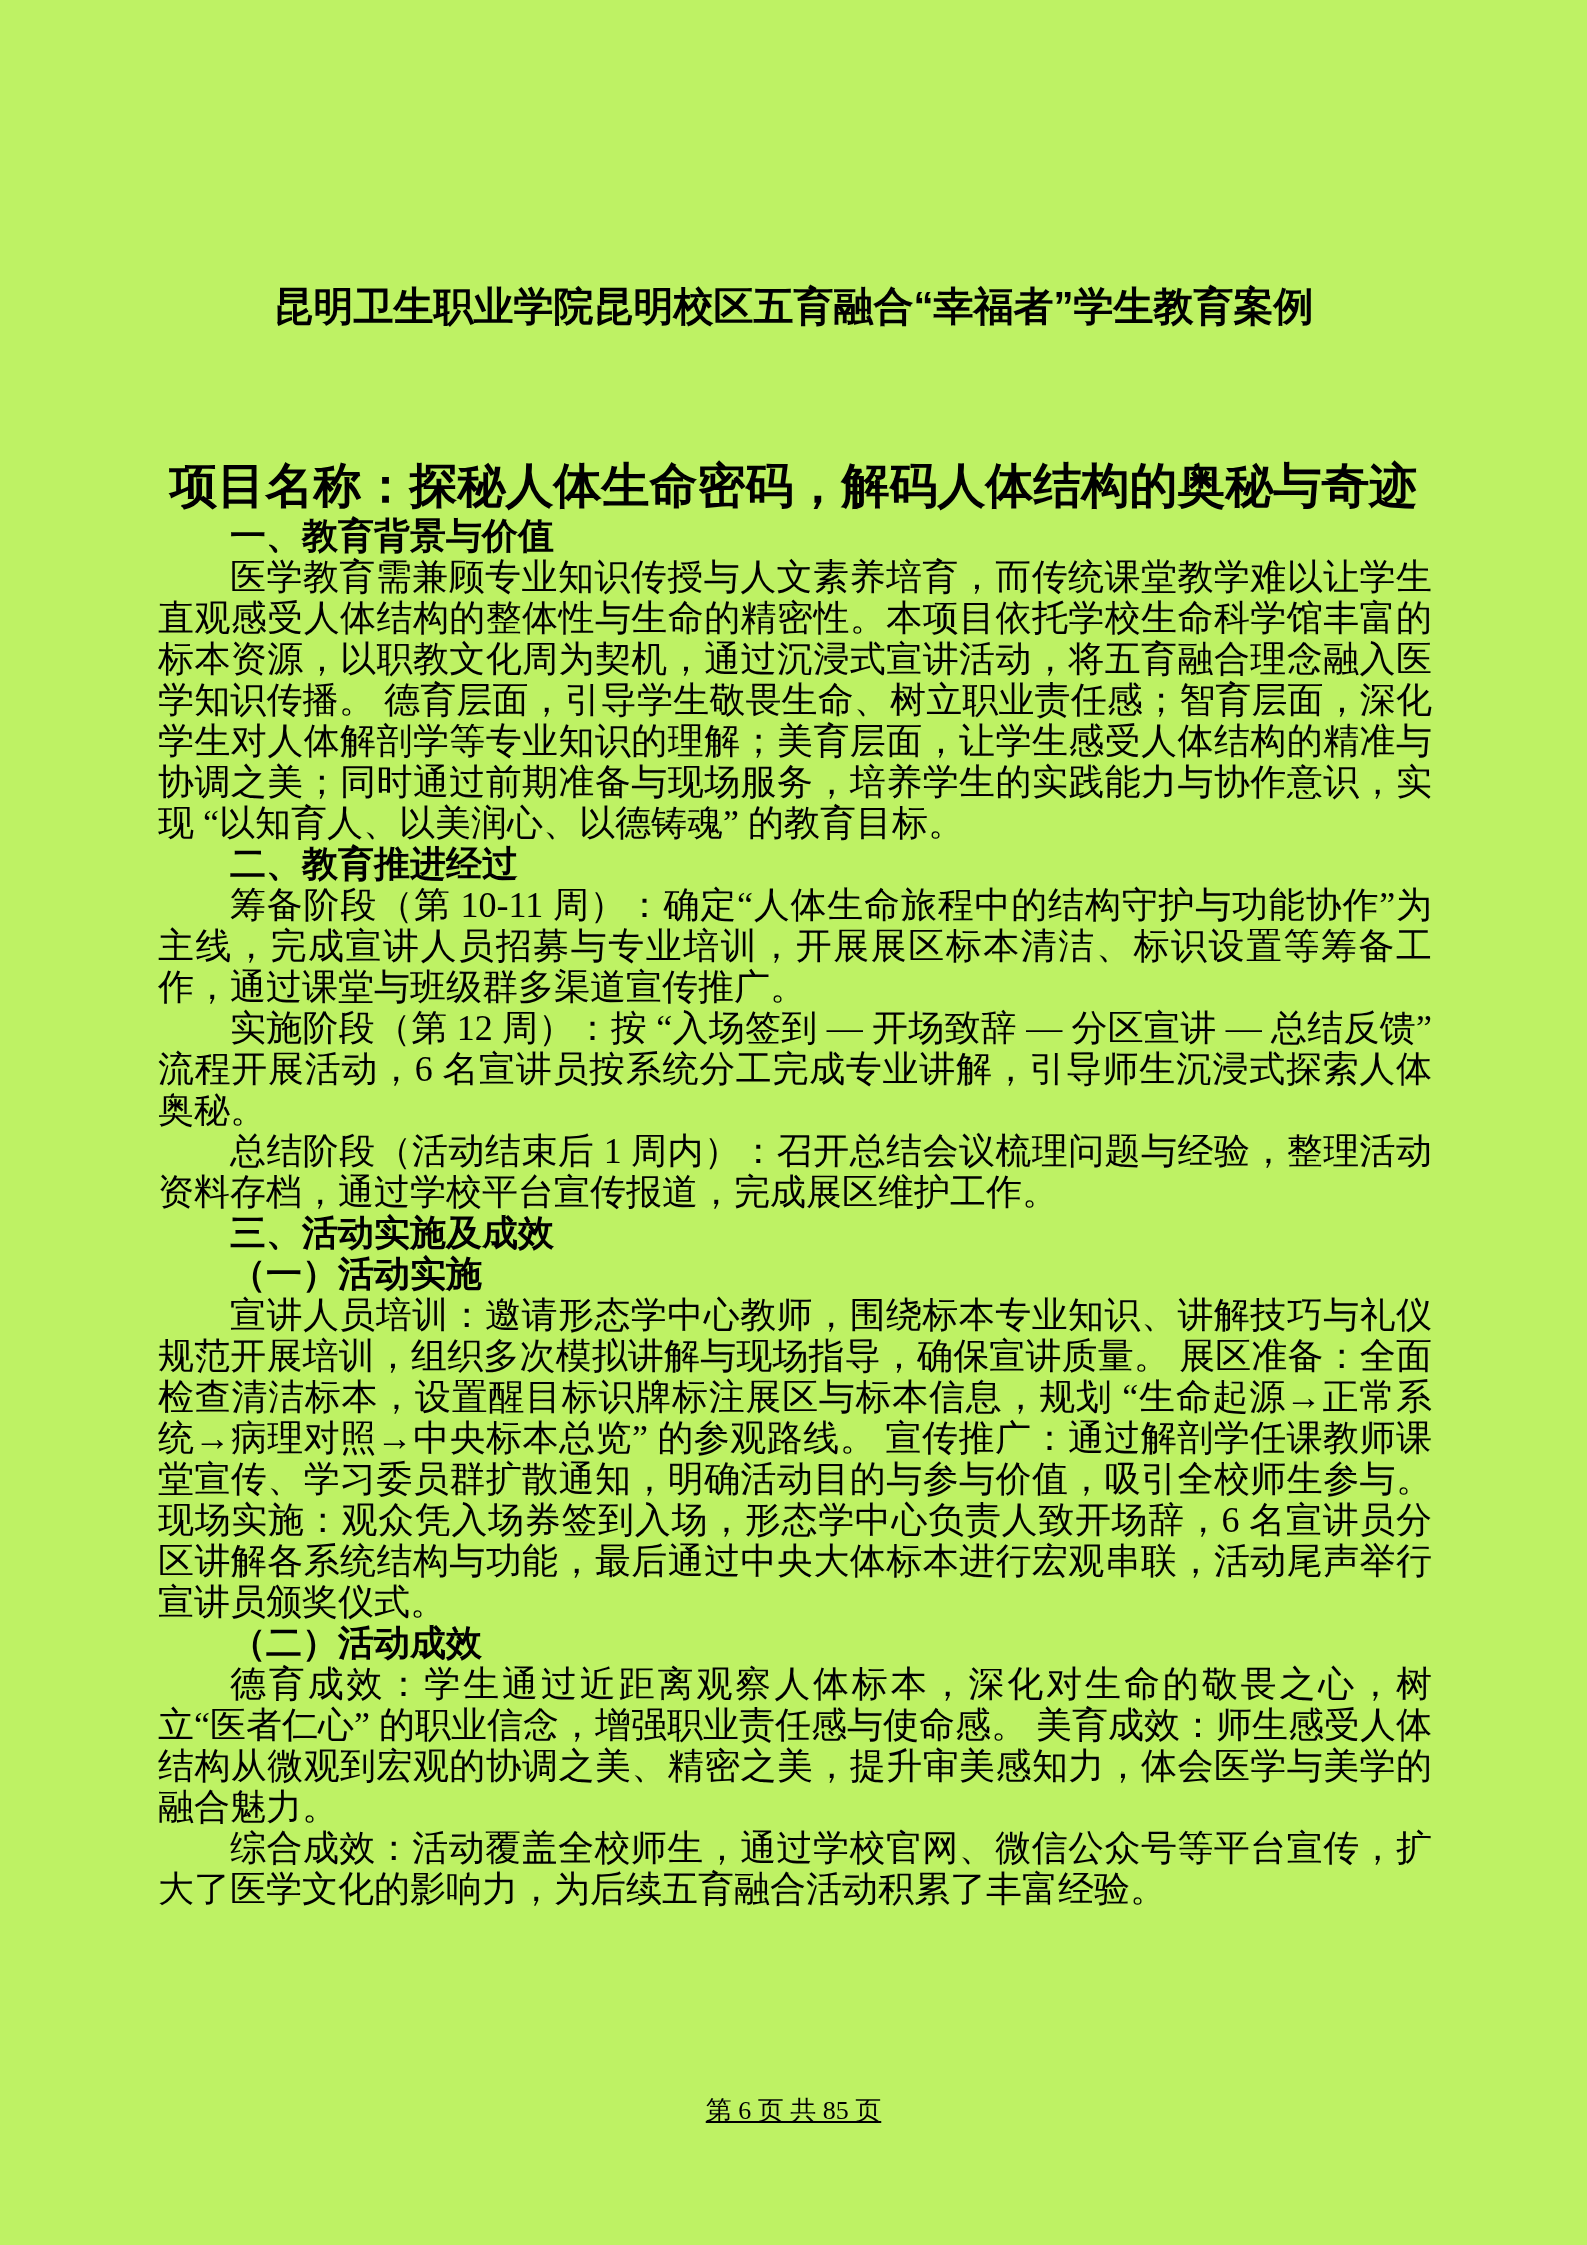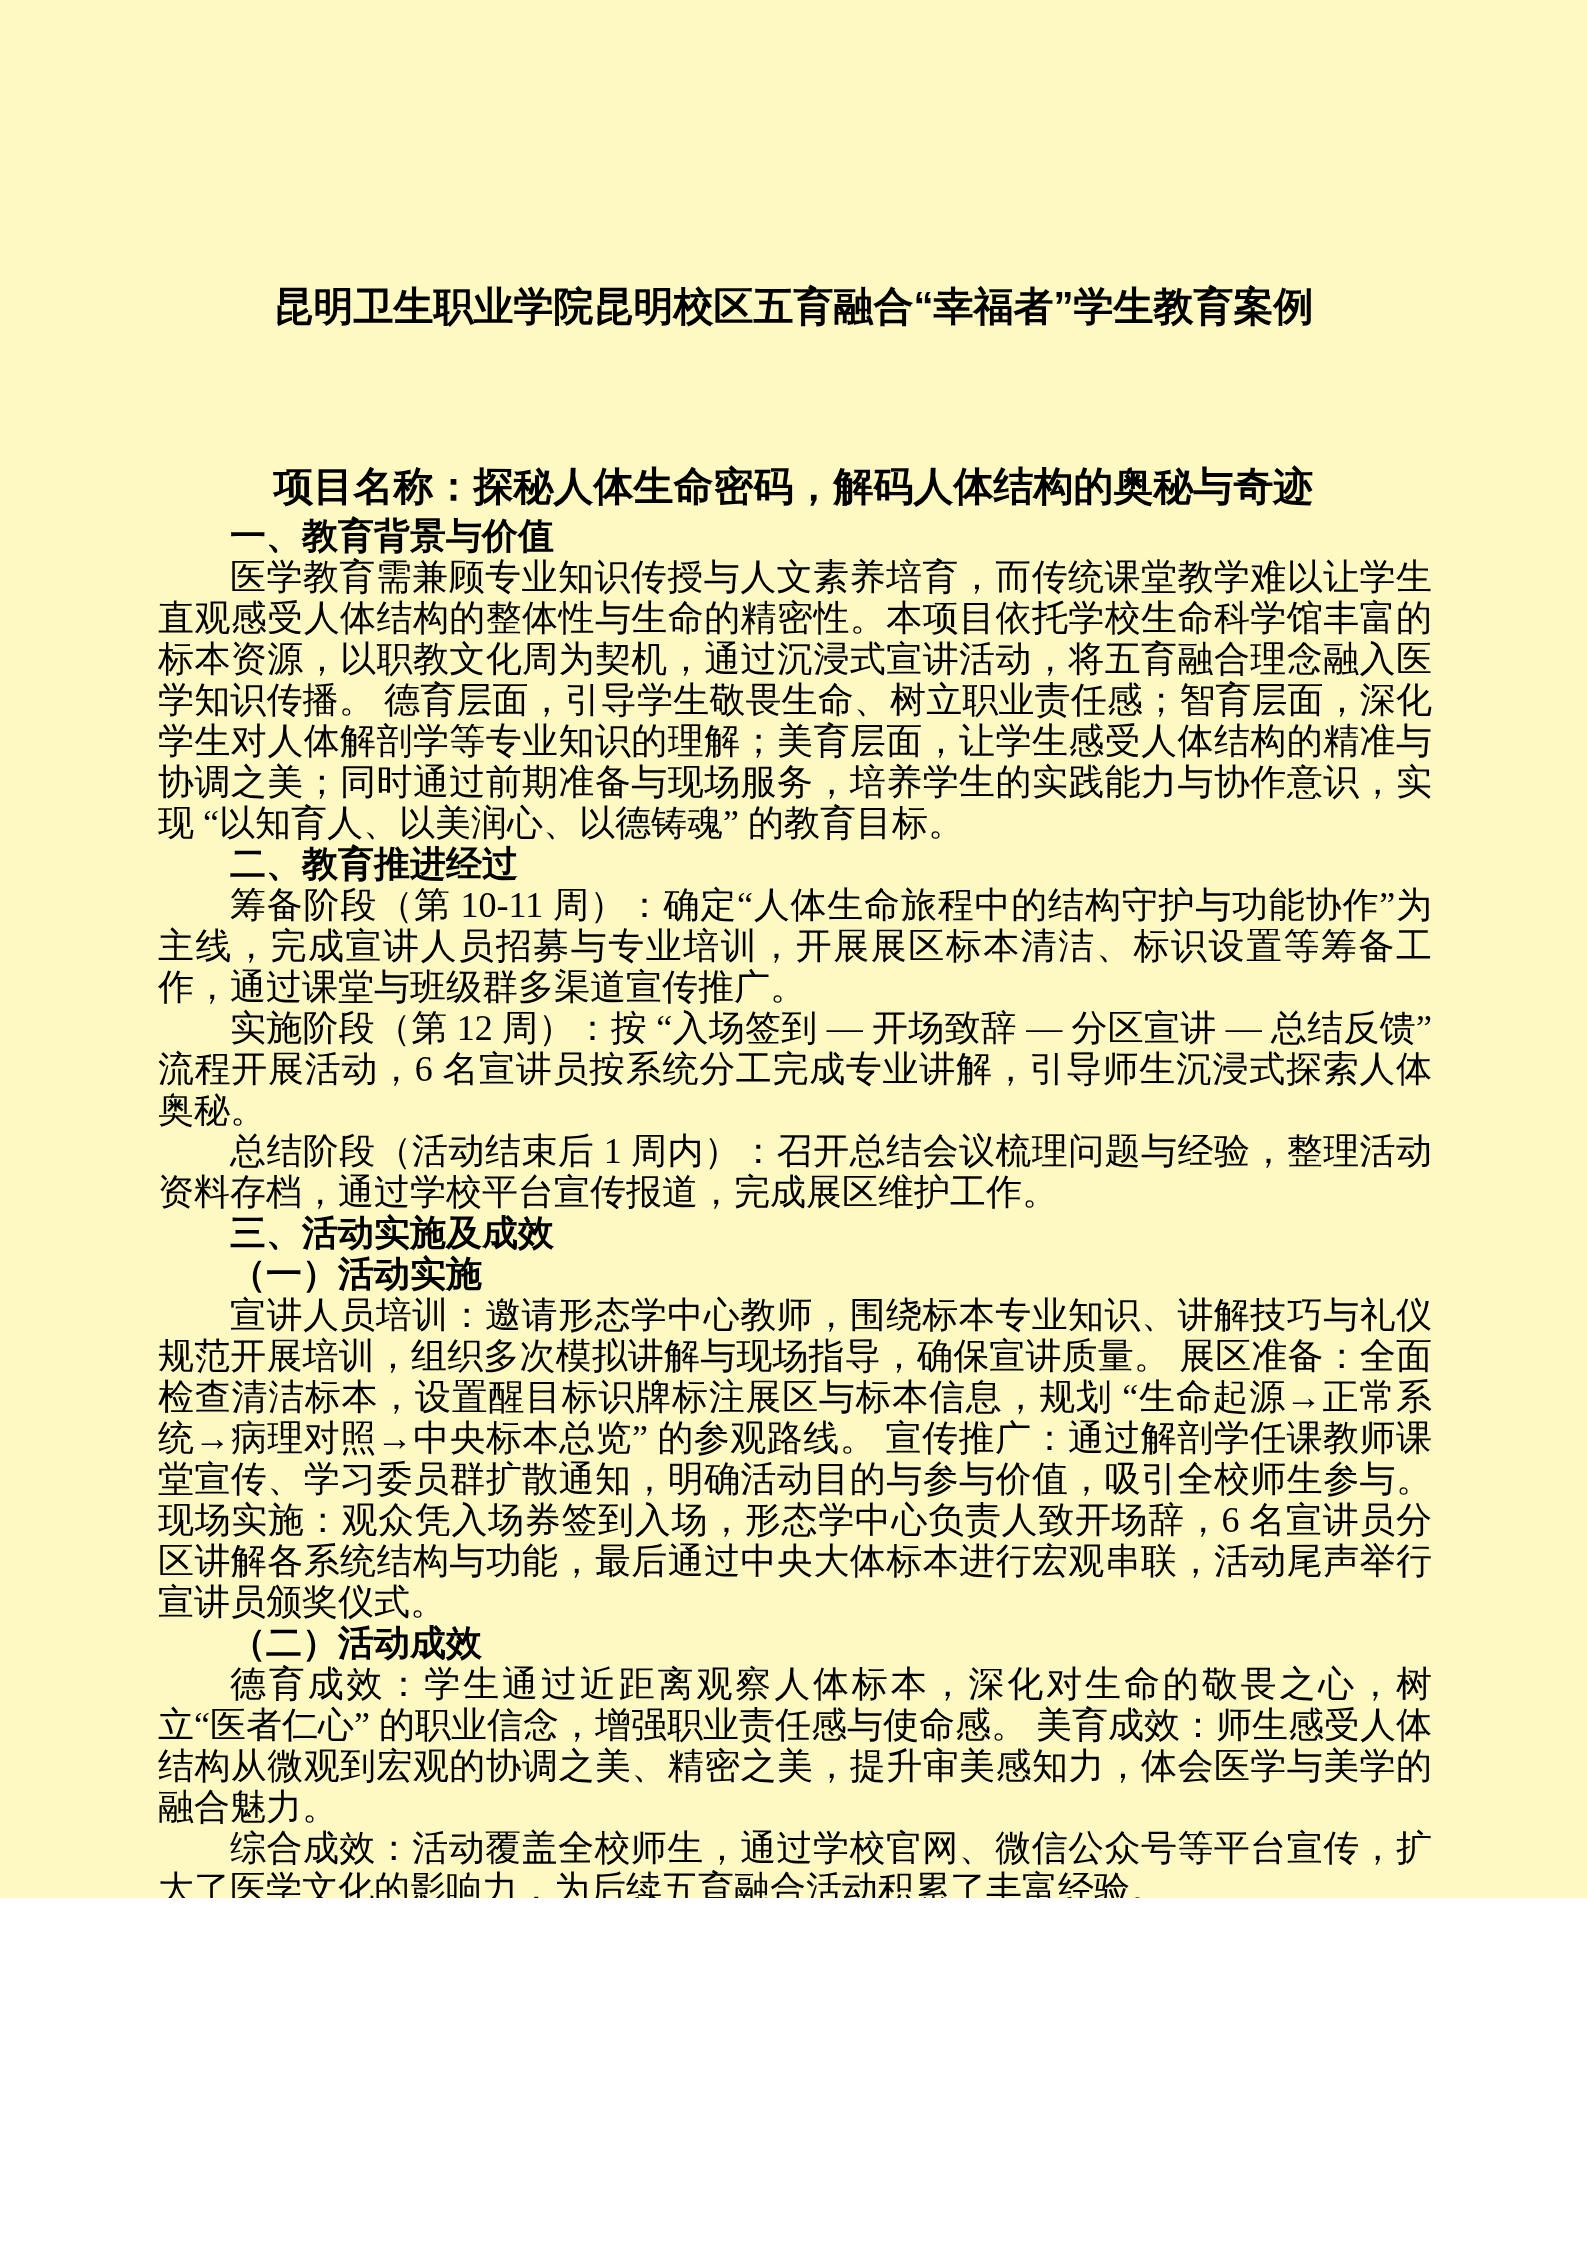--- a/index.html
+++ b/index.html
@@ -1,20 +1,20 @@
 <!DOCTYPE html>
 <html><head>
 <meta charset="utf-8">
 <style>
   html, body { margin: 0; padding: 0; background: #ffffff; }
   .page {
     position: relative;
     width: 1587px;
-    height: 1898px;
-    background: #fef9c3;
+    height: 2245px;
+    background: #bef264;
     overflow: hidden;
     color: #000000;
   }
   .doc-title {
     position: absolute;
     top: 283px;
     left: 0;
     width: 100%;
     margin: 0;
     text-align: center;
@@ -40,21 +40,21 @@
   .checkbox-line .cb-item { white-space: nowrap; }
   .project-title {
     position: absolute;
     top: 463px;
     left: 0;
     width: 100%;
     margin: 0;
     text-align: center;
     font-family: "Liberation Sans", sans-serif;
     font-weight: bold;
-    font-size: 40px;
+    font-size: 48px;
     line-height: 46px;
     color: #000000;
   }
   .doc-body {
     position: absolute;
     top: 516px;
     left: 158px;
     width: 1274px;
     font-family: "Liberation Serif", serif;
     font-size: 36px;

